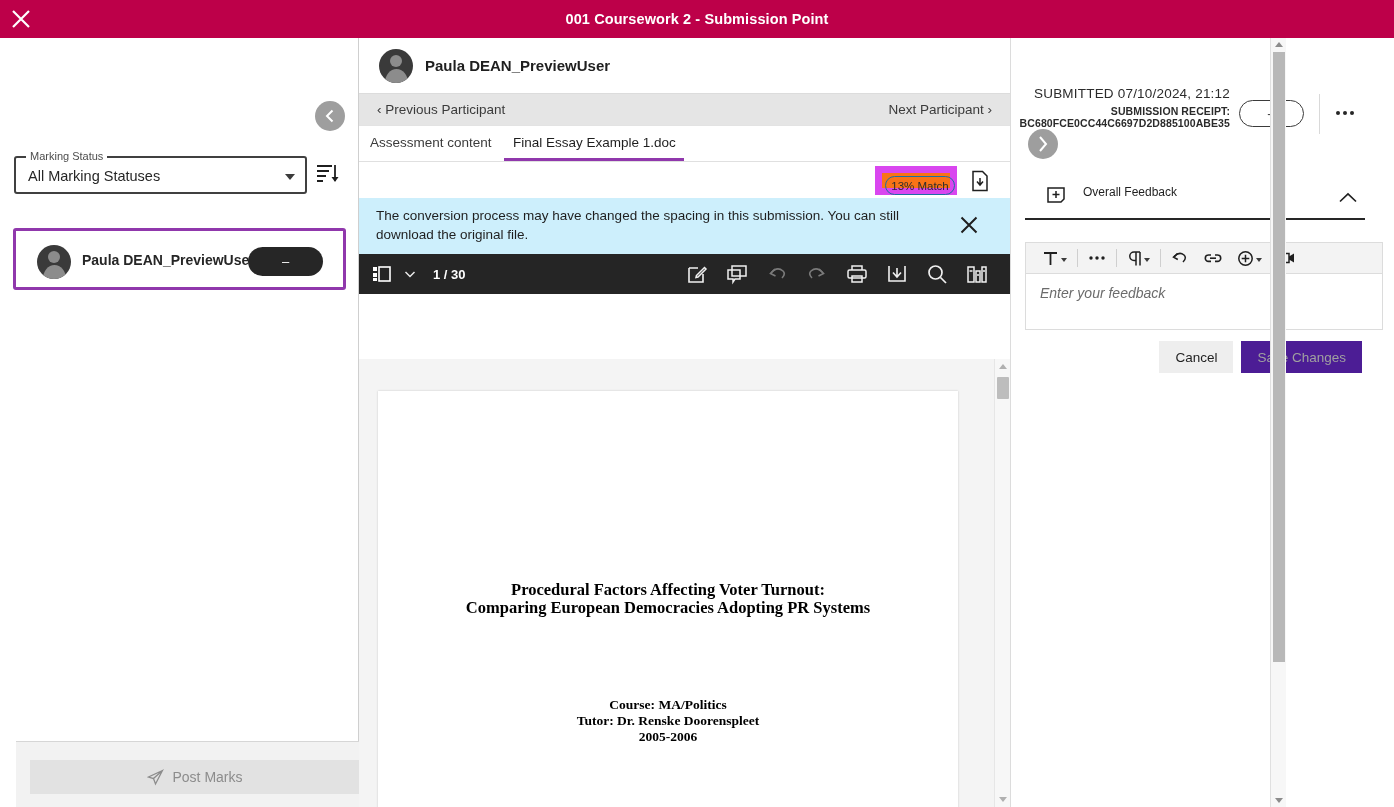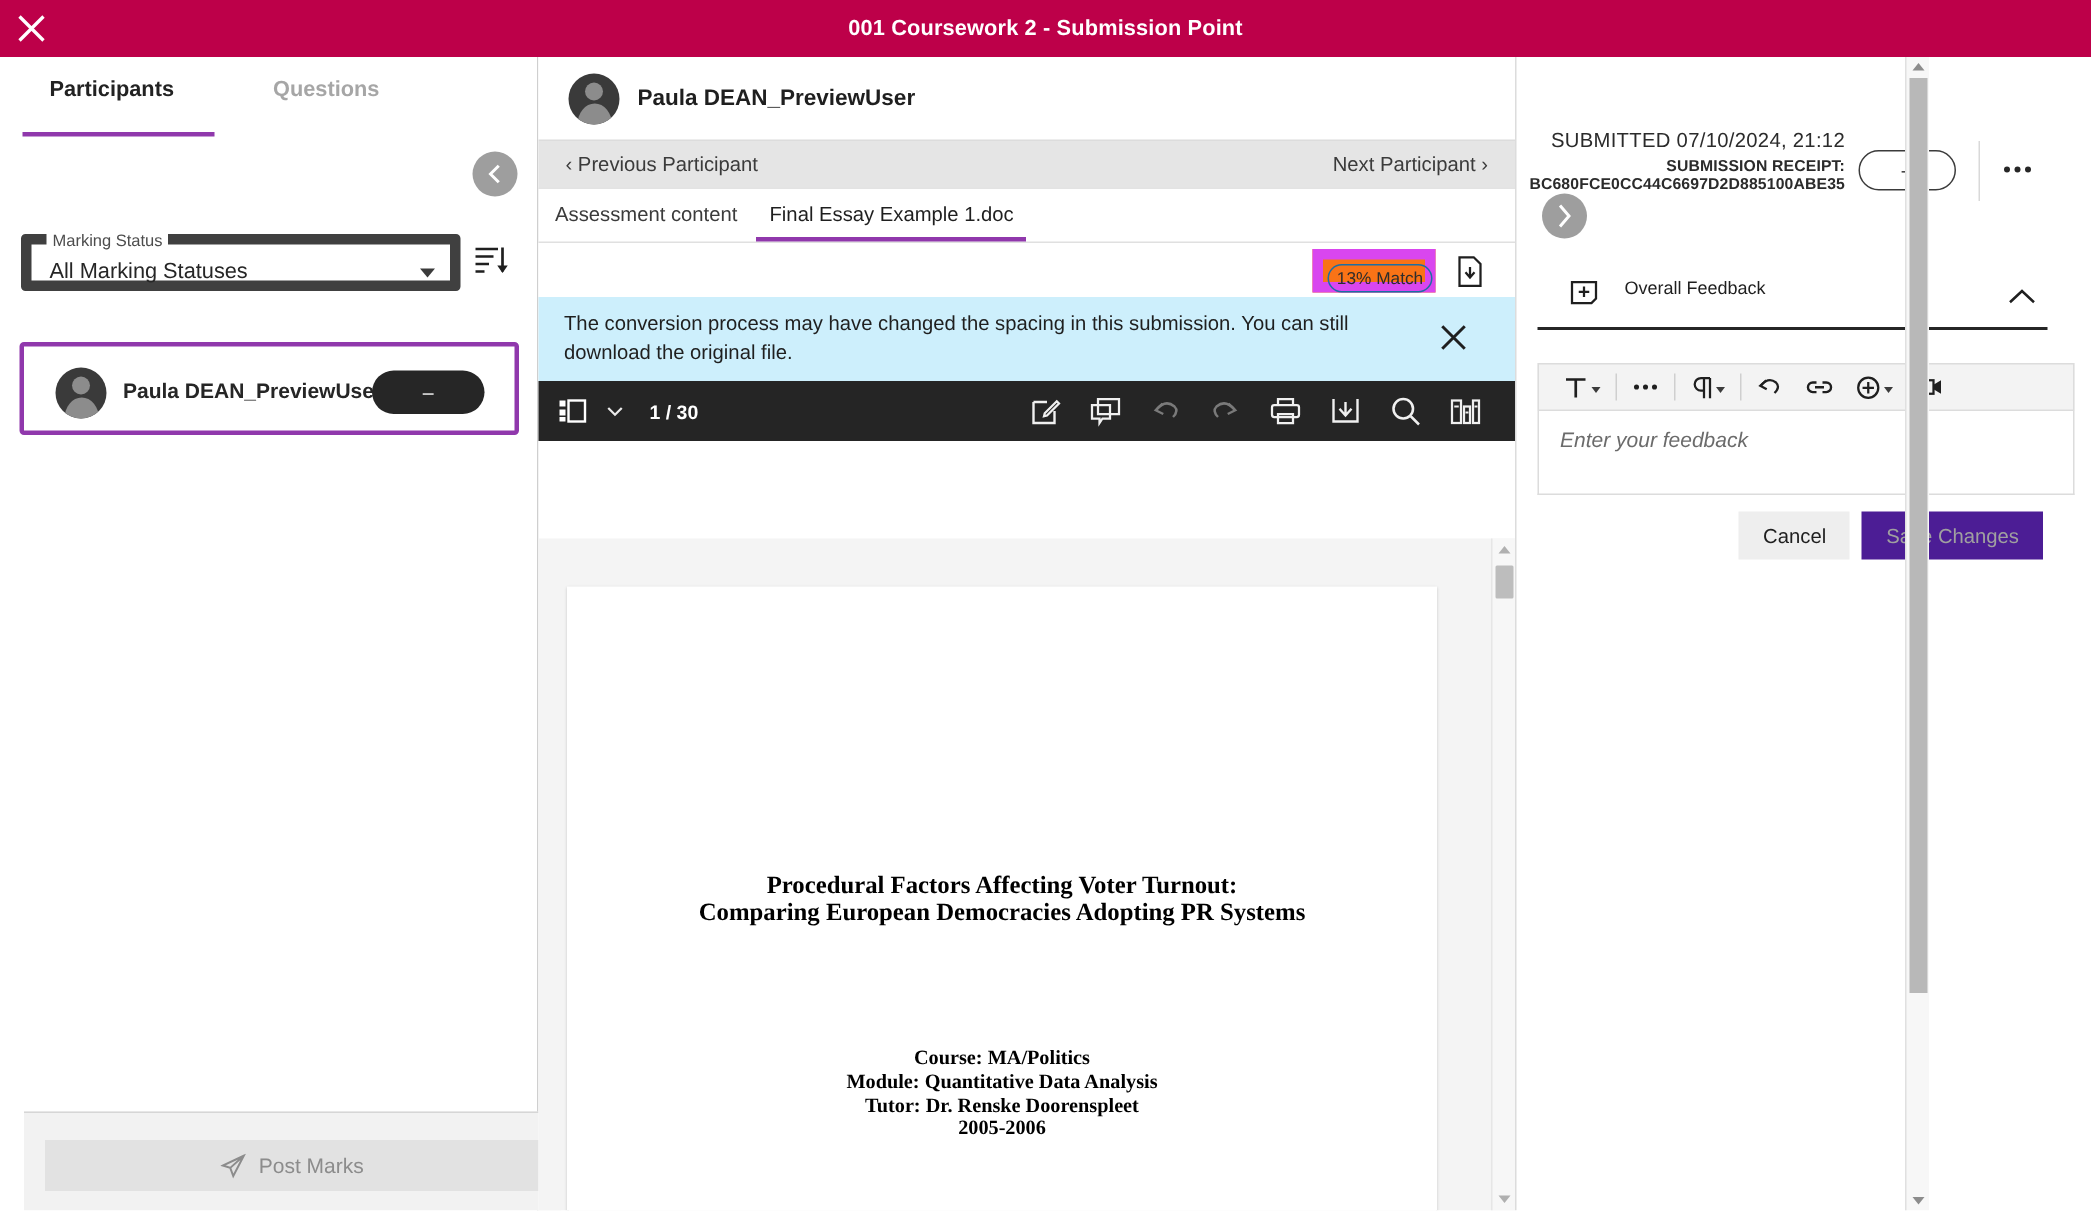--- a/index.html
+++ b/index.html
@@ -45,21 +45,21 @@
   }
   .collapse-btn {
     position: absolute; left: 315px; top: 63px; width: 30px; height: 30px;
     border-radius: 50%; background: #9e9e9e; cursor: pointer;
   }
   .collapse-btn svg { position: absolute; left: 6px; top: 6px; }
 
   
   .select-wrap {
     position: absolute; left: 14px; top: 118px; width: 293px; height: 38px;
-    border: 7px solid #404040; border-radius: 3px;
+    border: 2px solid #404040; border-radius: 3px;
   }
   .select-legend {
     position: absolute; left: 10px; top: -8px; background: #fff;
     padding: 0 4px; font-size: 11px; color: #4d4d4d;
   }
   .select-value {
     position: absolute; left: 12px; top: 10px; font-size: 14.5px; color: #262626;
   }
   .select-caret {
     position: absolute; right: 10px; top: 16px;
@@ -309,25 +309,20 @@
     <div class="close-x">
       <svg width="24" height="24" viewBox="0 0 24 24">
           <path d="M4 4 L20 20 M20 4 L4 20" stroke="#ffffff" stroke-width="2.2" fill="none"></path>
         </svg>
     </div>
     <div class="topbar-title">001 Coursework 2 - Submission Point</div>
   </div>
 
   <div class="sidebar">
 
-    <div class="tabs-row">
-      <div class="tab participants">Participants</div>
-      <div class="tab questions">Questions</div>
-      <div class="tab-underline"></div>
-    </div>
 
     <div class="collapse-btn">
       <svg width="18" height="18" viewBox="0 0 18 18">
           <path d="M11.5 3.5 L6 9 L11.5 14.5" stroke="#ffffff" stroke-width="2" fill="none"></path>
         </svg>
     </div>
 
     <div class="select-wrap">
       <div class="select-legend">Marking Status</div>
       <div class="select-value">All Marking Statuses</div>
@@ -476,21 +471,20 @@
     </div>
 
     <div class="doc-area">
       <div class="doc-page">
         <div class="doc-title">
           <div>Procedural Factors Affecting Voter Turnout:</div>
           <div>Comparing European Democracies Adopting PR Systems</div>
         </div>
         <div class="doc-meta">
           <div>Course: MA/Politics</div>
-          <div>Module: Quantitative Data Analysis</div>
           <div>Tutor: Dr. Renske Doorenspleet</div>
           <div>2005-2006</div>
         </div>
       </div>
     </div>
 
     <div class="inner-sb">
       <div class="up"></div>
       <div class="thumb"></div>
       <div class="dn"></div>

